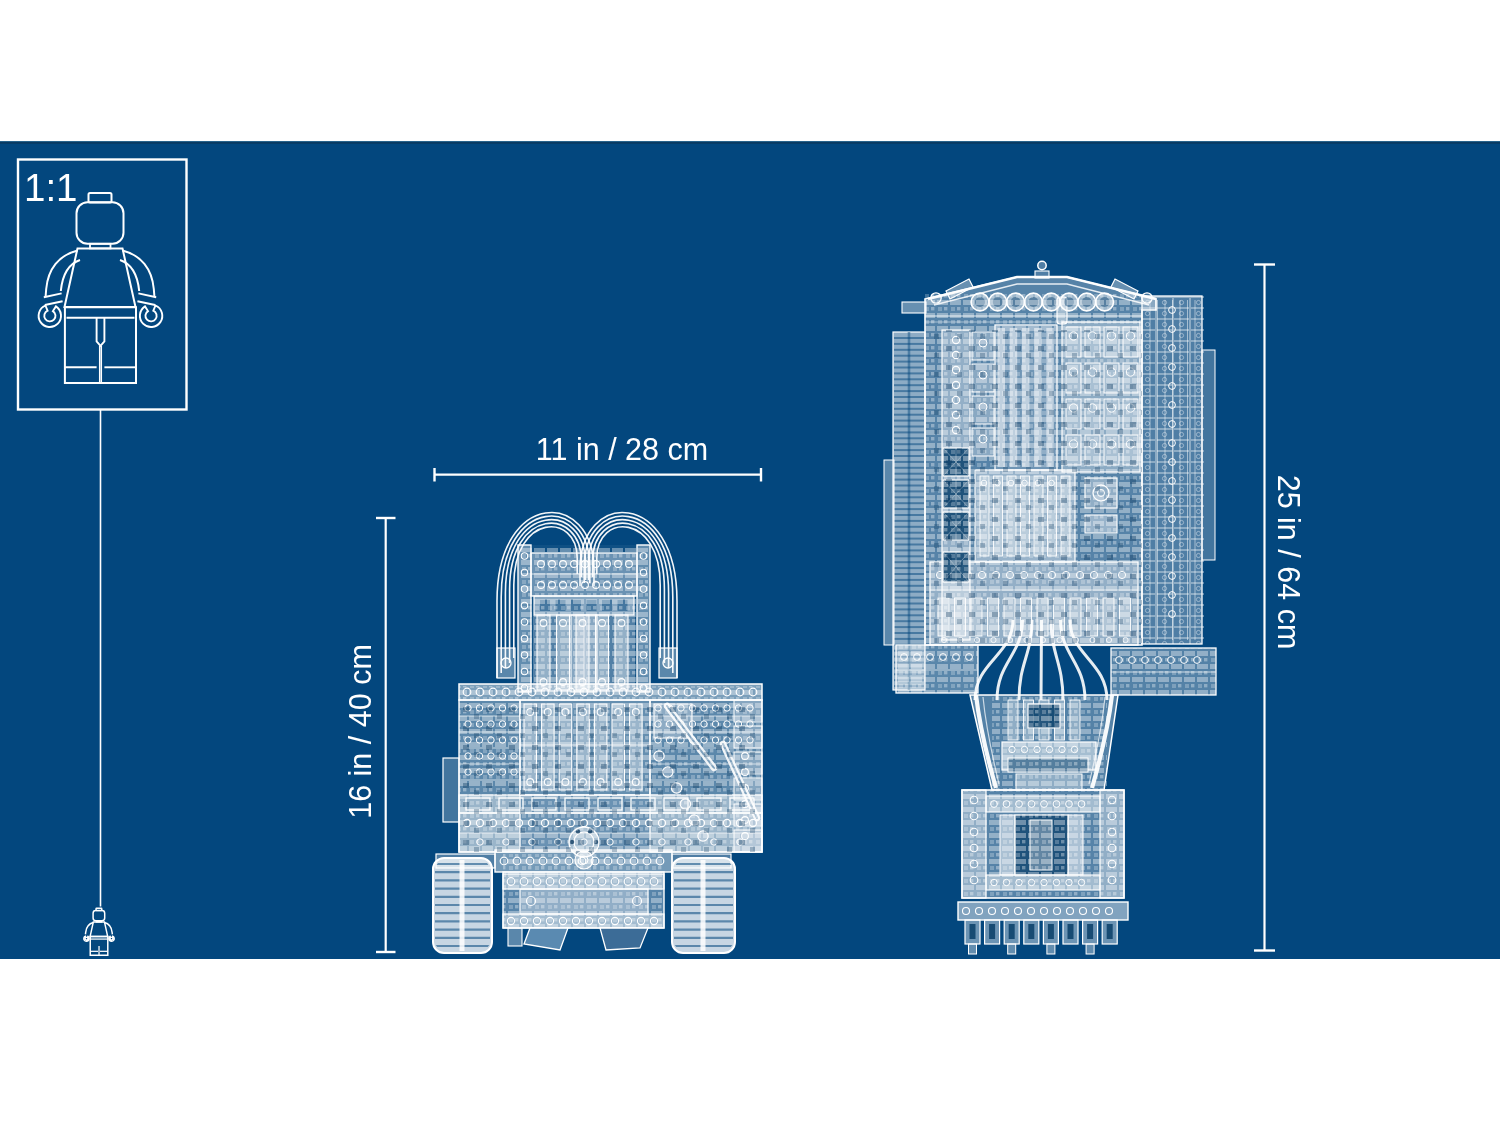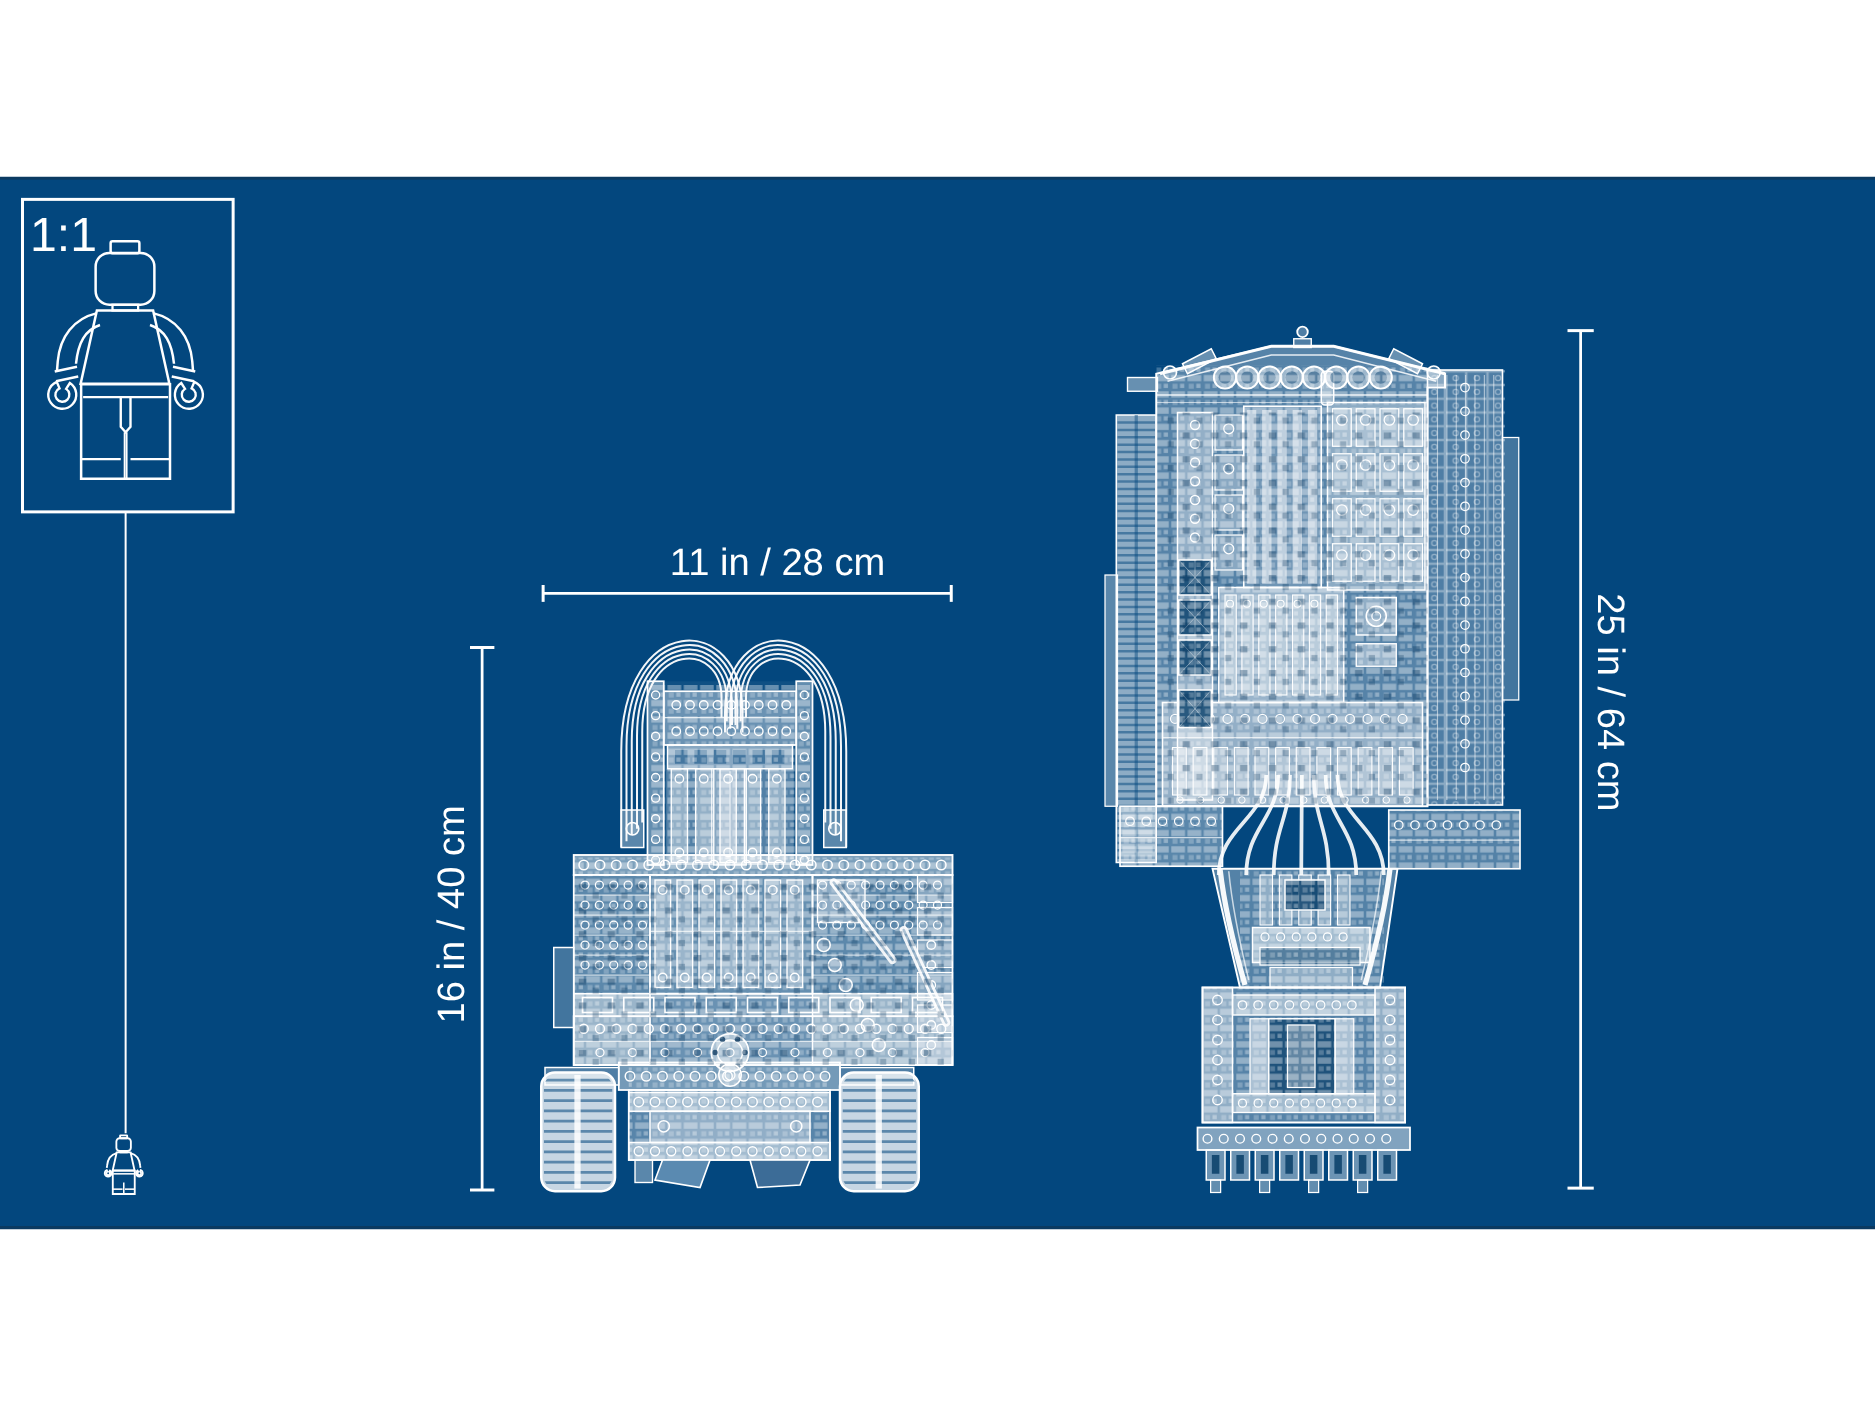--- a/index.html
+++ b/index.html
@@ -1,14 +1,14 @@
 <!DOCTYPE html>
 <html><head><meta charset="utf-8"><style>
 html,body{margin:0;padding:0;background:#fff;}
-.page{position:relative;width:1500px;height:1125px;overflow:hidden;background:#e5e5e5;}
+.page{position:relative;width:1500px;height:959px;overflow:hidden;background:#0ea5e9;}
 svg{position:absolute;top:0;left:0;}
 text{font-family:"Liberation Sans",sans-serif;fill:#fff;}
 </style></head><body>
 <div class="page">
 <svg width="1500" height="1125" viewBox="0 0 1500 1125">
 <defs>
 <pattern id="tex" width="13" height="13" patternUnits="userSpaceOnUse">
           <rect x="1" y="1" width="11" height="5" fill="rgba(255,255,255,0.36)"></rect>
           <rect x="2" y="8" width="4" height="4" fill="rgba(255,255,255,0.24)"></rect>
           <rect x="8" y="8" width="3.4" height="3.4" fill="rgba(255,255,255,0.34)"></rect>

